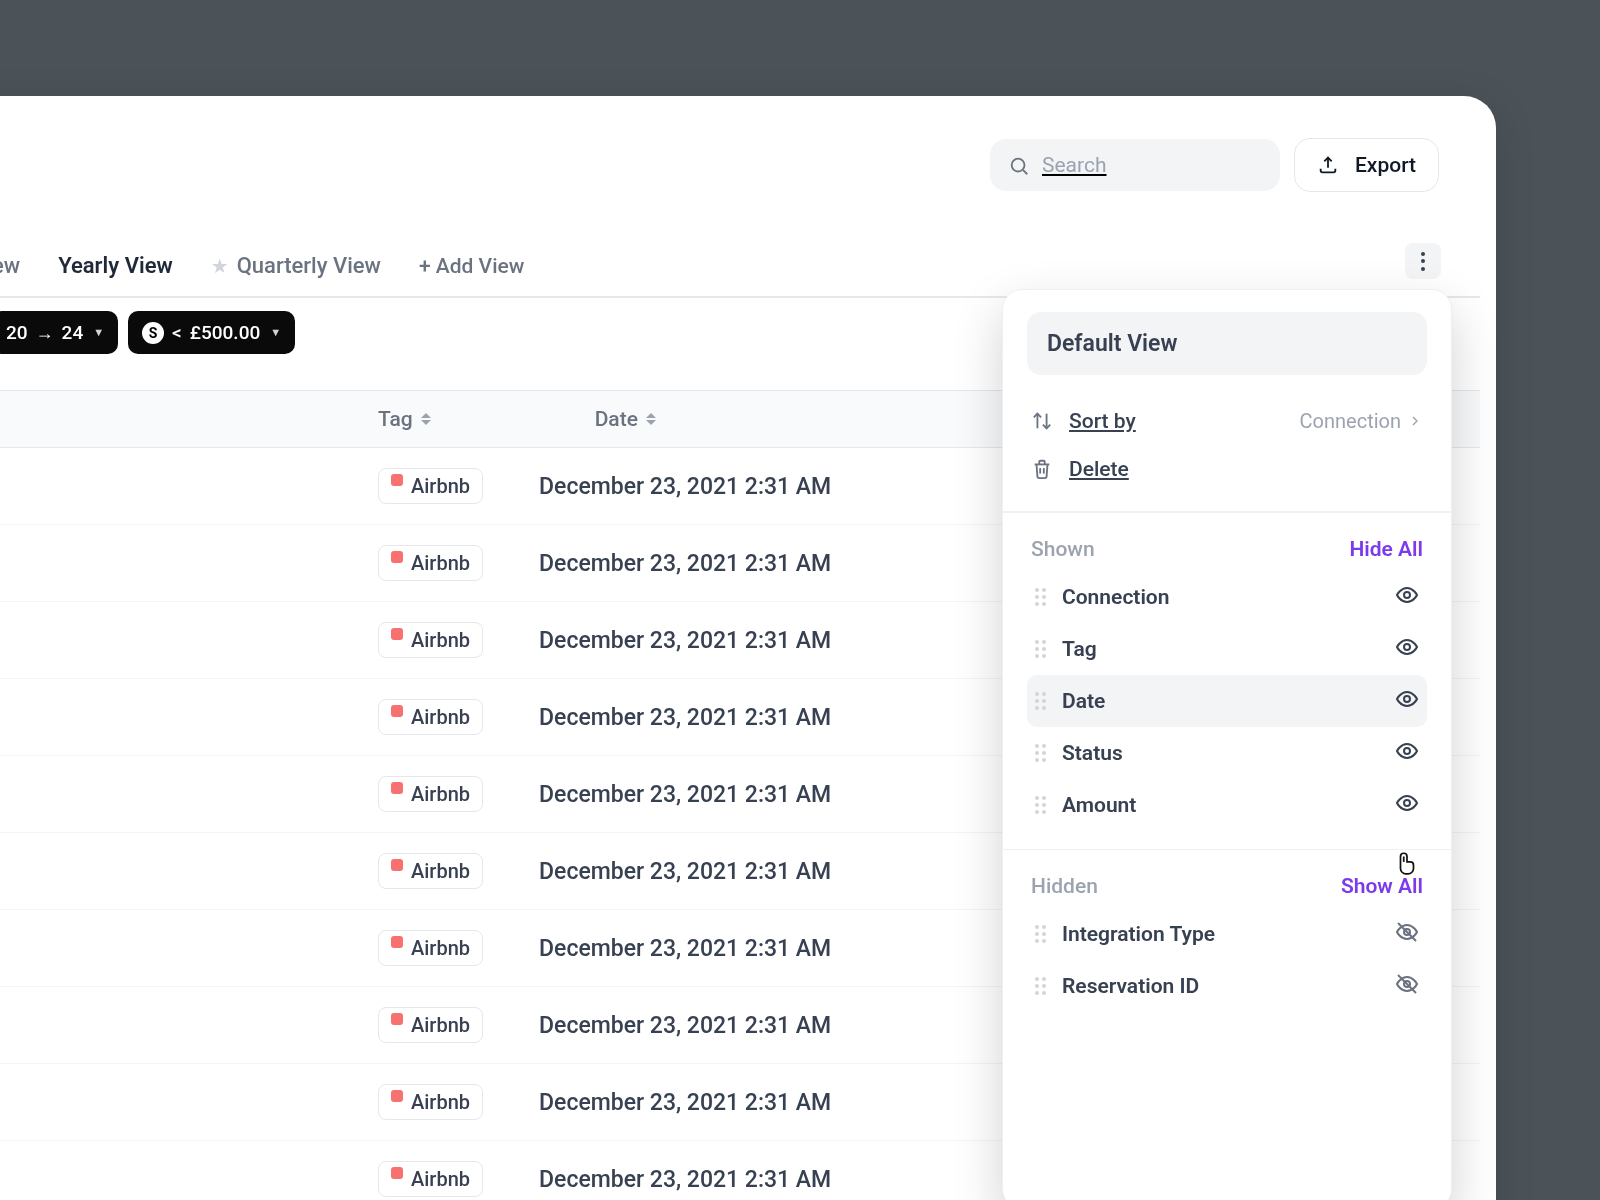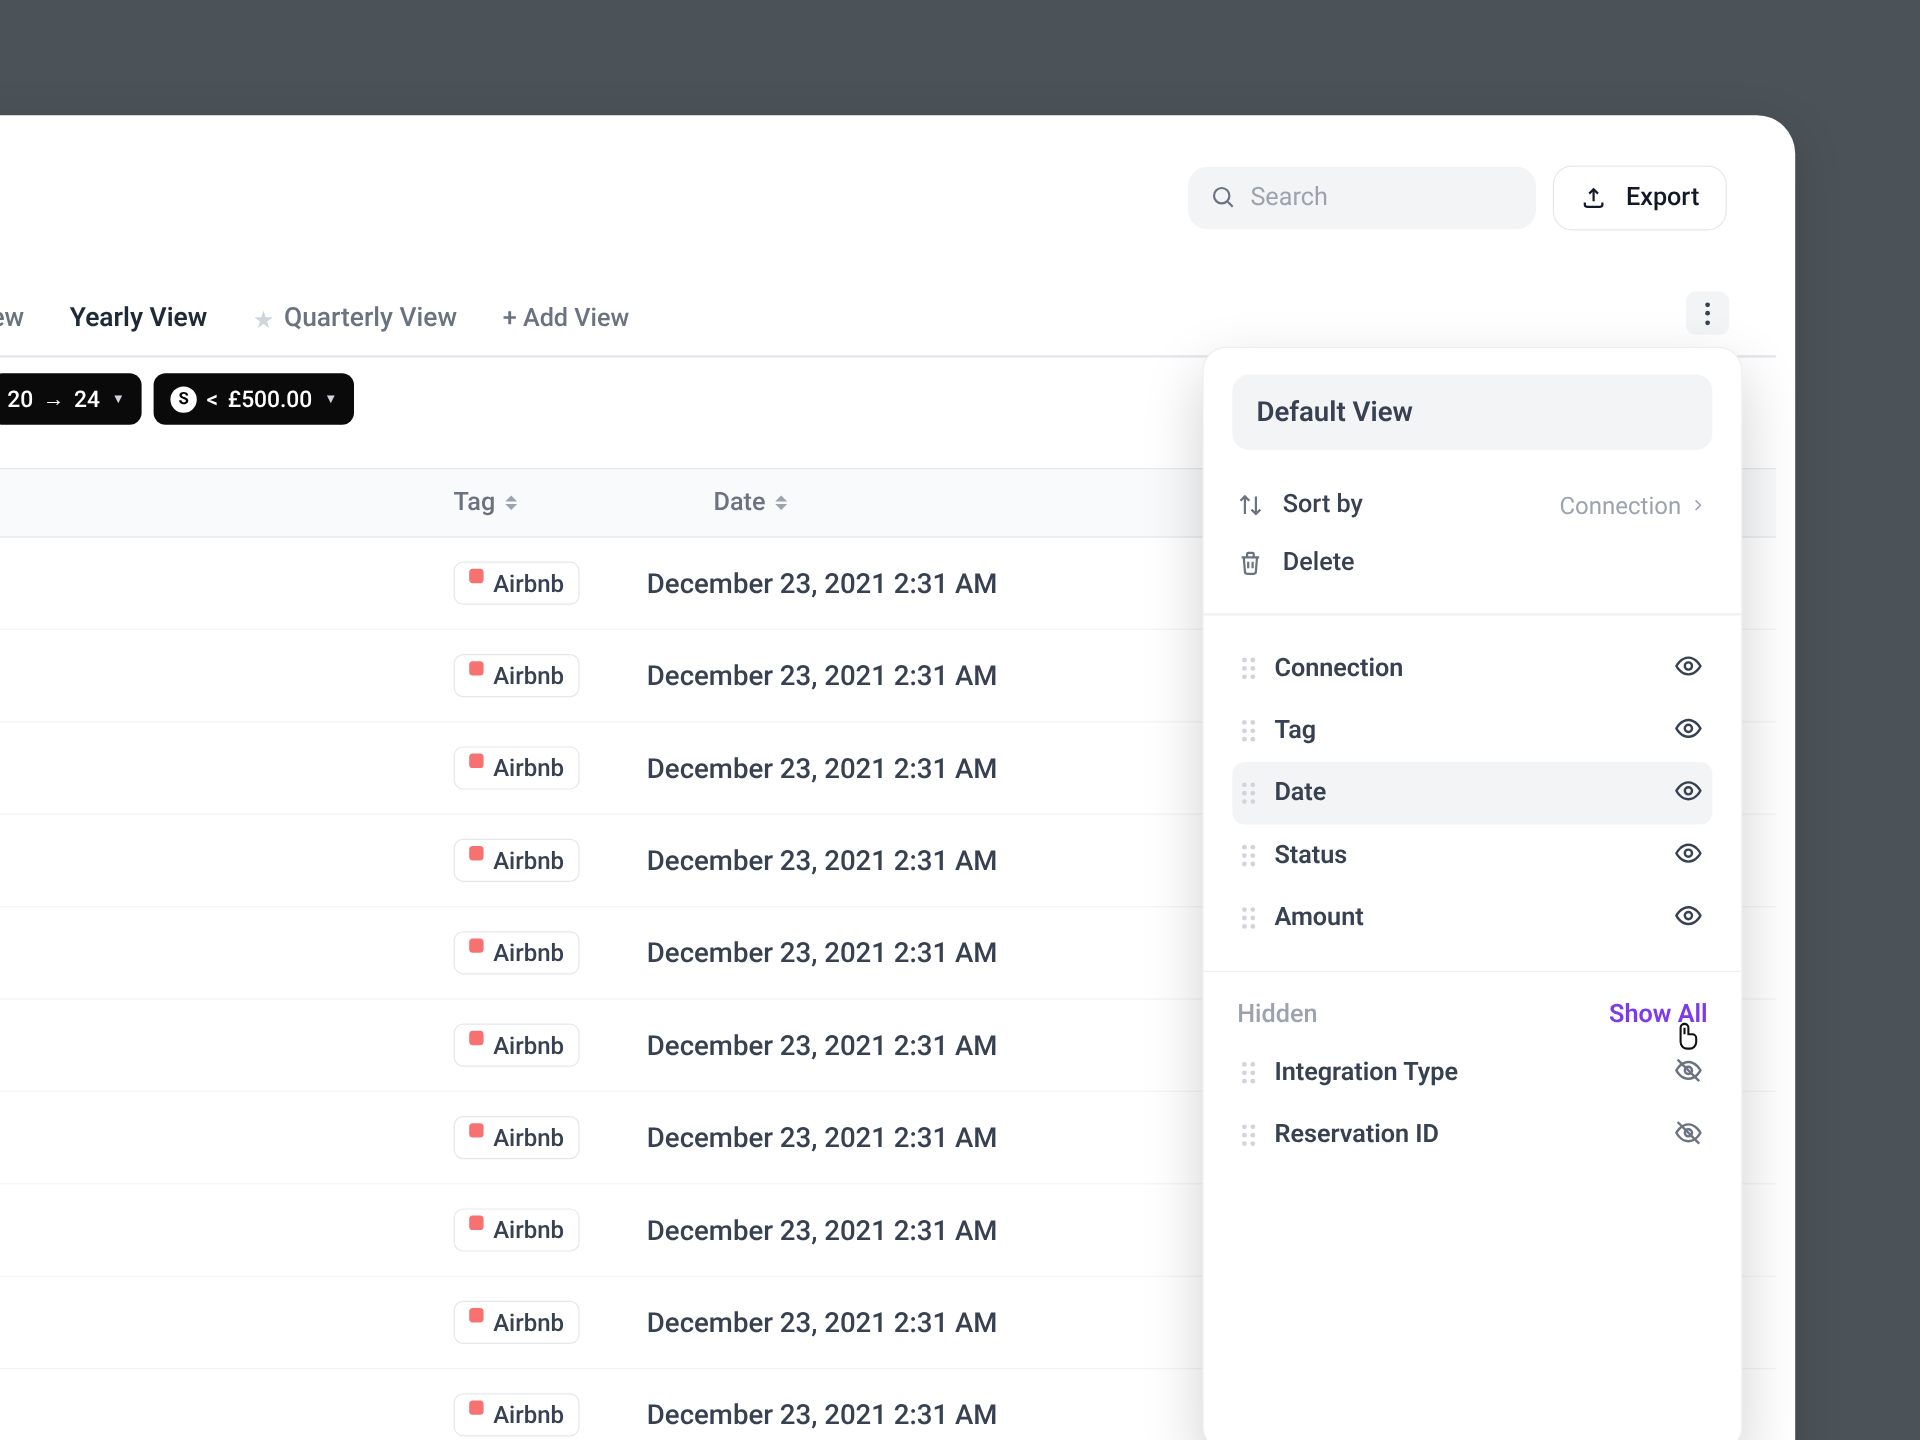--- a/index.html
+++ b/index.html
@@ -22,26 +22,27 @@
   .top-bar {
     position: absolute;
     top: 138px;
     left: 990px;
     display: flex;
     gap: 14px;
     align-items: center;
   }
   .search-box {
     display: flex;
-    align-items: flex-start;
+    align-items: flex-end;
     gap: 12px;
     background: #f3f4f6;
     border-radius: 16px;
     padding: 14px 18px;
     width: 290px;
+    text-decoration: underline;
   }
   .search-box svg { width: 22px; height: 22px; stroke: #6b7280; }
   .search-box span { color: #9ca3af; font-size: 21px; }
   .export-btn {
     display: flex;
     align-items: center;
     gap: 16px;
     background: #fff;
     border: 1.5px solid #e5e7eb;
     border-radius: 16px;
@@ -129,21 +130,21 @@
     box-shadow: 0 20px 50px rgba(0,0,0,0.18);
     padding: 22px 24px;
   }
   .panel-title { font-size:24px; font-weight:700; color:#111827; margin-bottom:16px; }
   .default-view {
     background:#f3f4f6; border-radius:14px; padding:18px 20px;
     font-size:23px; font-weight:600; color:#374151; margin-bottom:22px;
   }
   .menu-row { display:flex; align-items:center; gap:16px; padding:12px 4px; }
   .menu-row svg { width:22px; height:22px; stroke:#6b7280; }
-  .menu-row .lbl { font-size:21px; font-weight:500; color:#374151; }
+  .menu-row .lbl { font-size:21px; font-weight:500; color:#374151;text-decoration:underline; }
   .menu-row .val { margin-left:auto; font-size:20px; color:#9ca3af; display:flex; align-items:center; gap:6px; }
   .menu-row .val svg { width:16px; height:16px; stroke:#9ca3af; }
   .panel-sep { height:1.5px; background:#f0f1f3; margin:18px -24px; }
   .section-head { display:flex; align-items:center; justify-content:space-between; padding: 6px 4px 10px 4px; }
   .section-head .name { font-size:21px; color:#9ca3af; font-weight:500; }
   .section-head .action { font-size:21px; color:#7c3aed; font-weight:600; }
   .col-row { display:flex; align-items:center; gap:16px; padding:12px 8px; border-radius:10px; }
   .col-row.hover { background:#f3f4f6; }
   .drag { display:grid; grid-template-columns: repeat(2, 4px); grid-template-rows: repeat(3, 4px); gap:3px; }
   .drag i { width:4px; height:4px; background:#d1d5db; border-radius:50%; }
@@ -327,20 +328,24 @@
         <path d="M10 11v6"></path>
         <path d="M14 11v6"></path>
         <path d="M6 7l1 13a2 2 0 0 0 2 2h6a2 2 0 0 0 2-2l1-13"></path>
         <path d="M9 7V4a1 1 0 0 1 1-1h4a1 1 0 0 1 1 1v3"></path>
       </svg>
     <span class="lbl">Delete</span>
   </div>
 
   <div class="panel-sep"></div>
 
+  <div class="section-head">
+    <span class="name">Shown</span>
+    <span class="action">Hide All</span>
+  </div>
 
   <div class="col-row">
     <span class="drag">
         <i></i>
         <i></i>
         <i></i>
         <i></i>
         <i></i>
         <i></i>
       </span>

